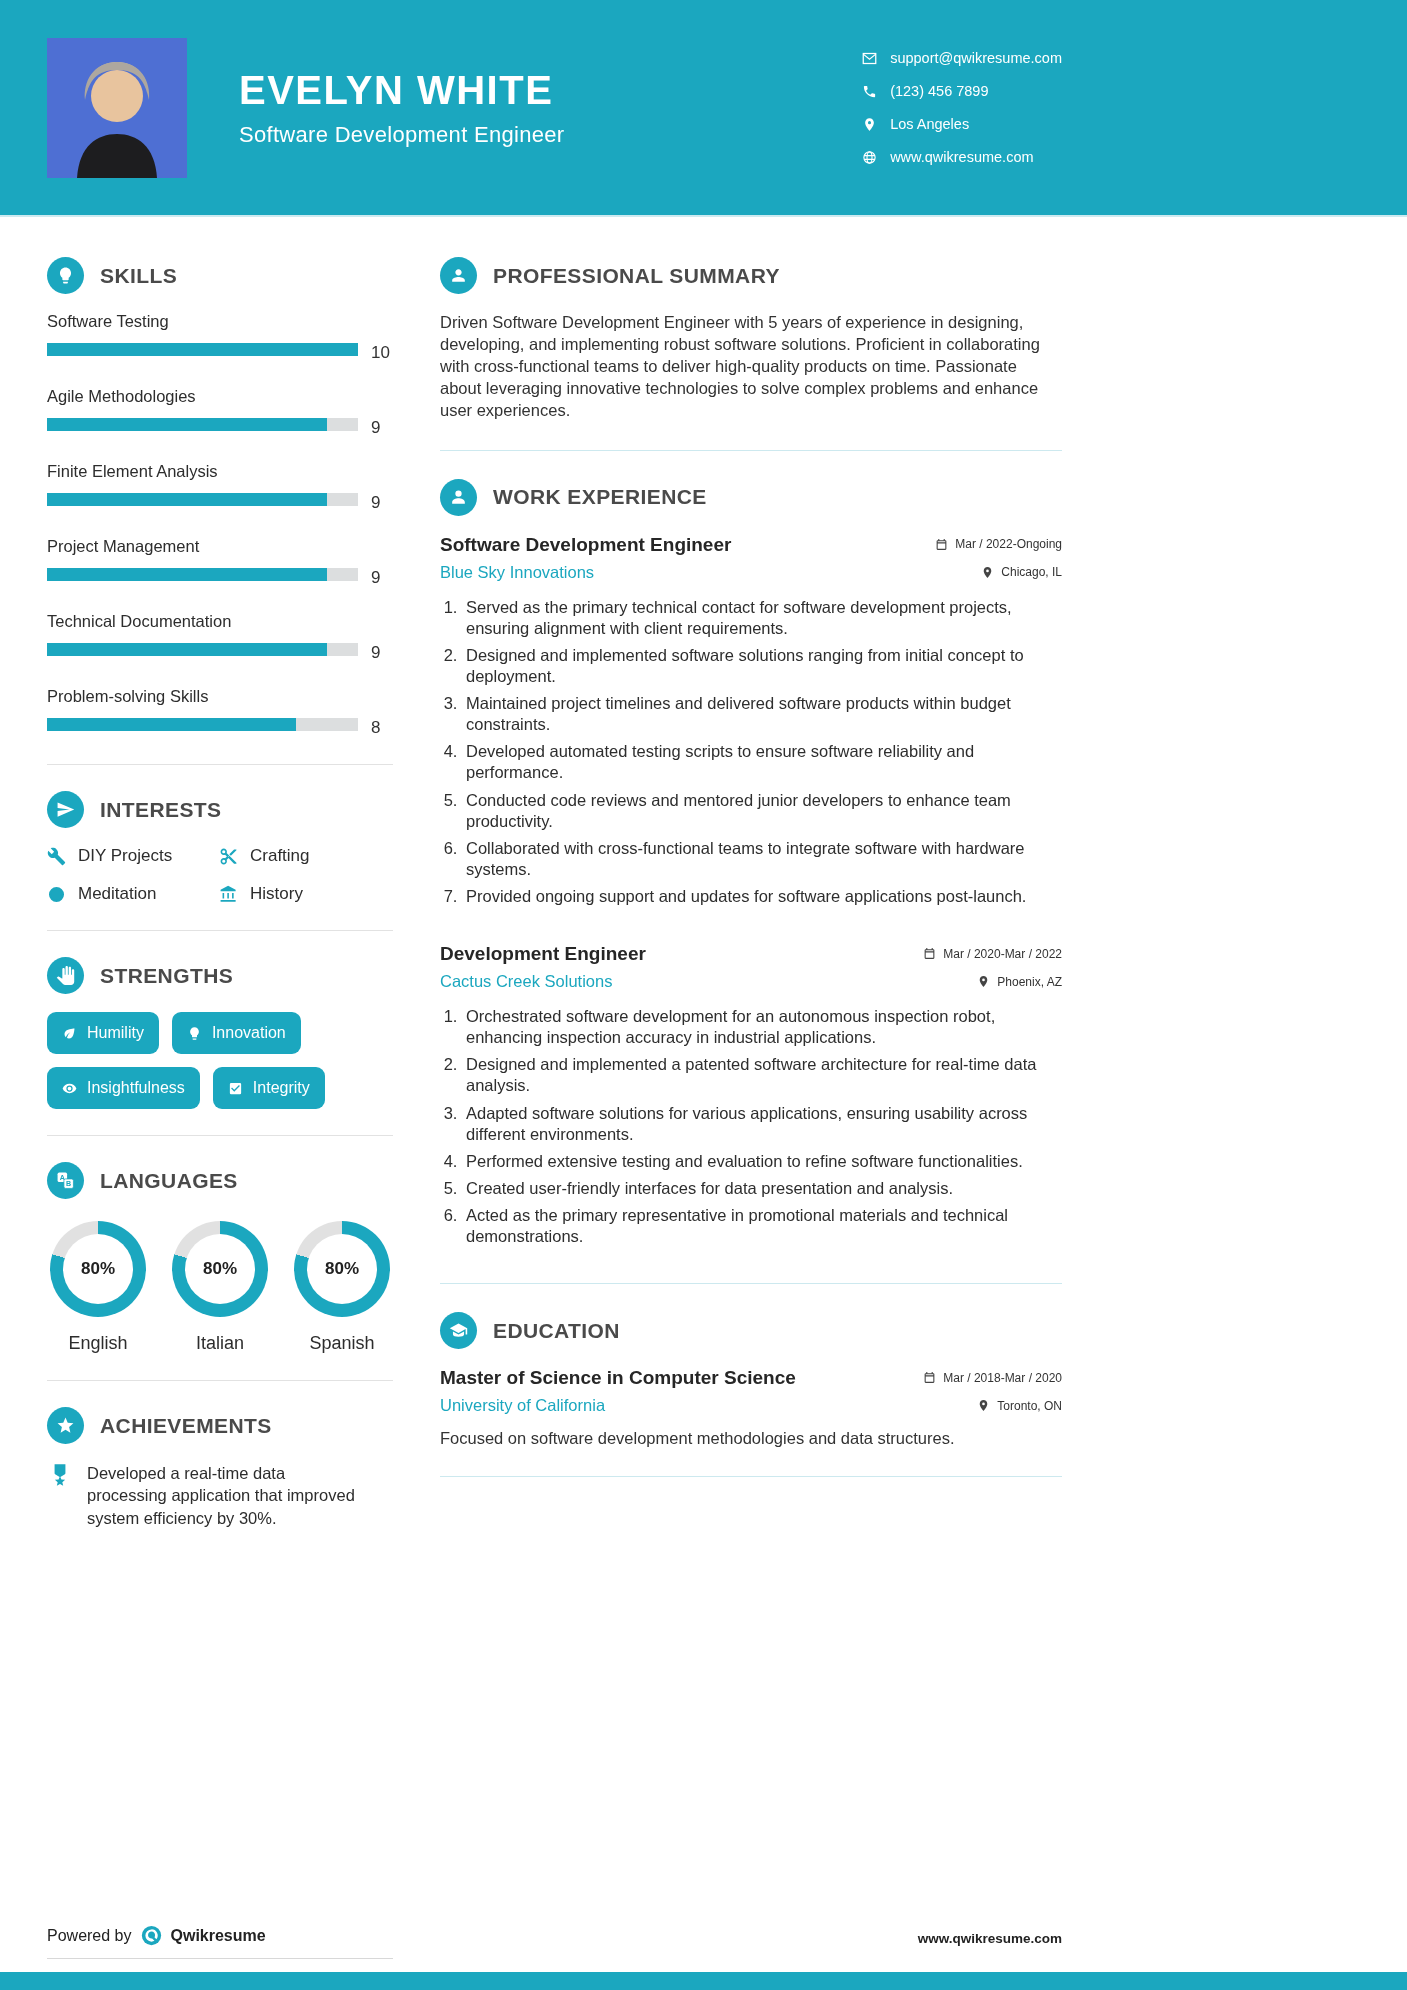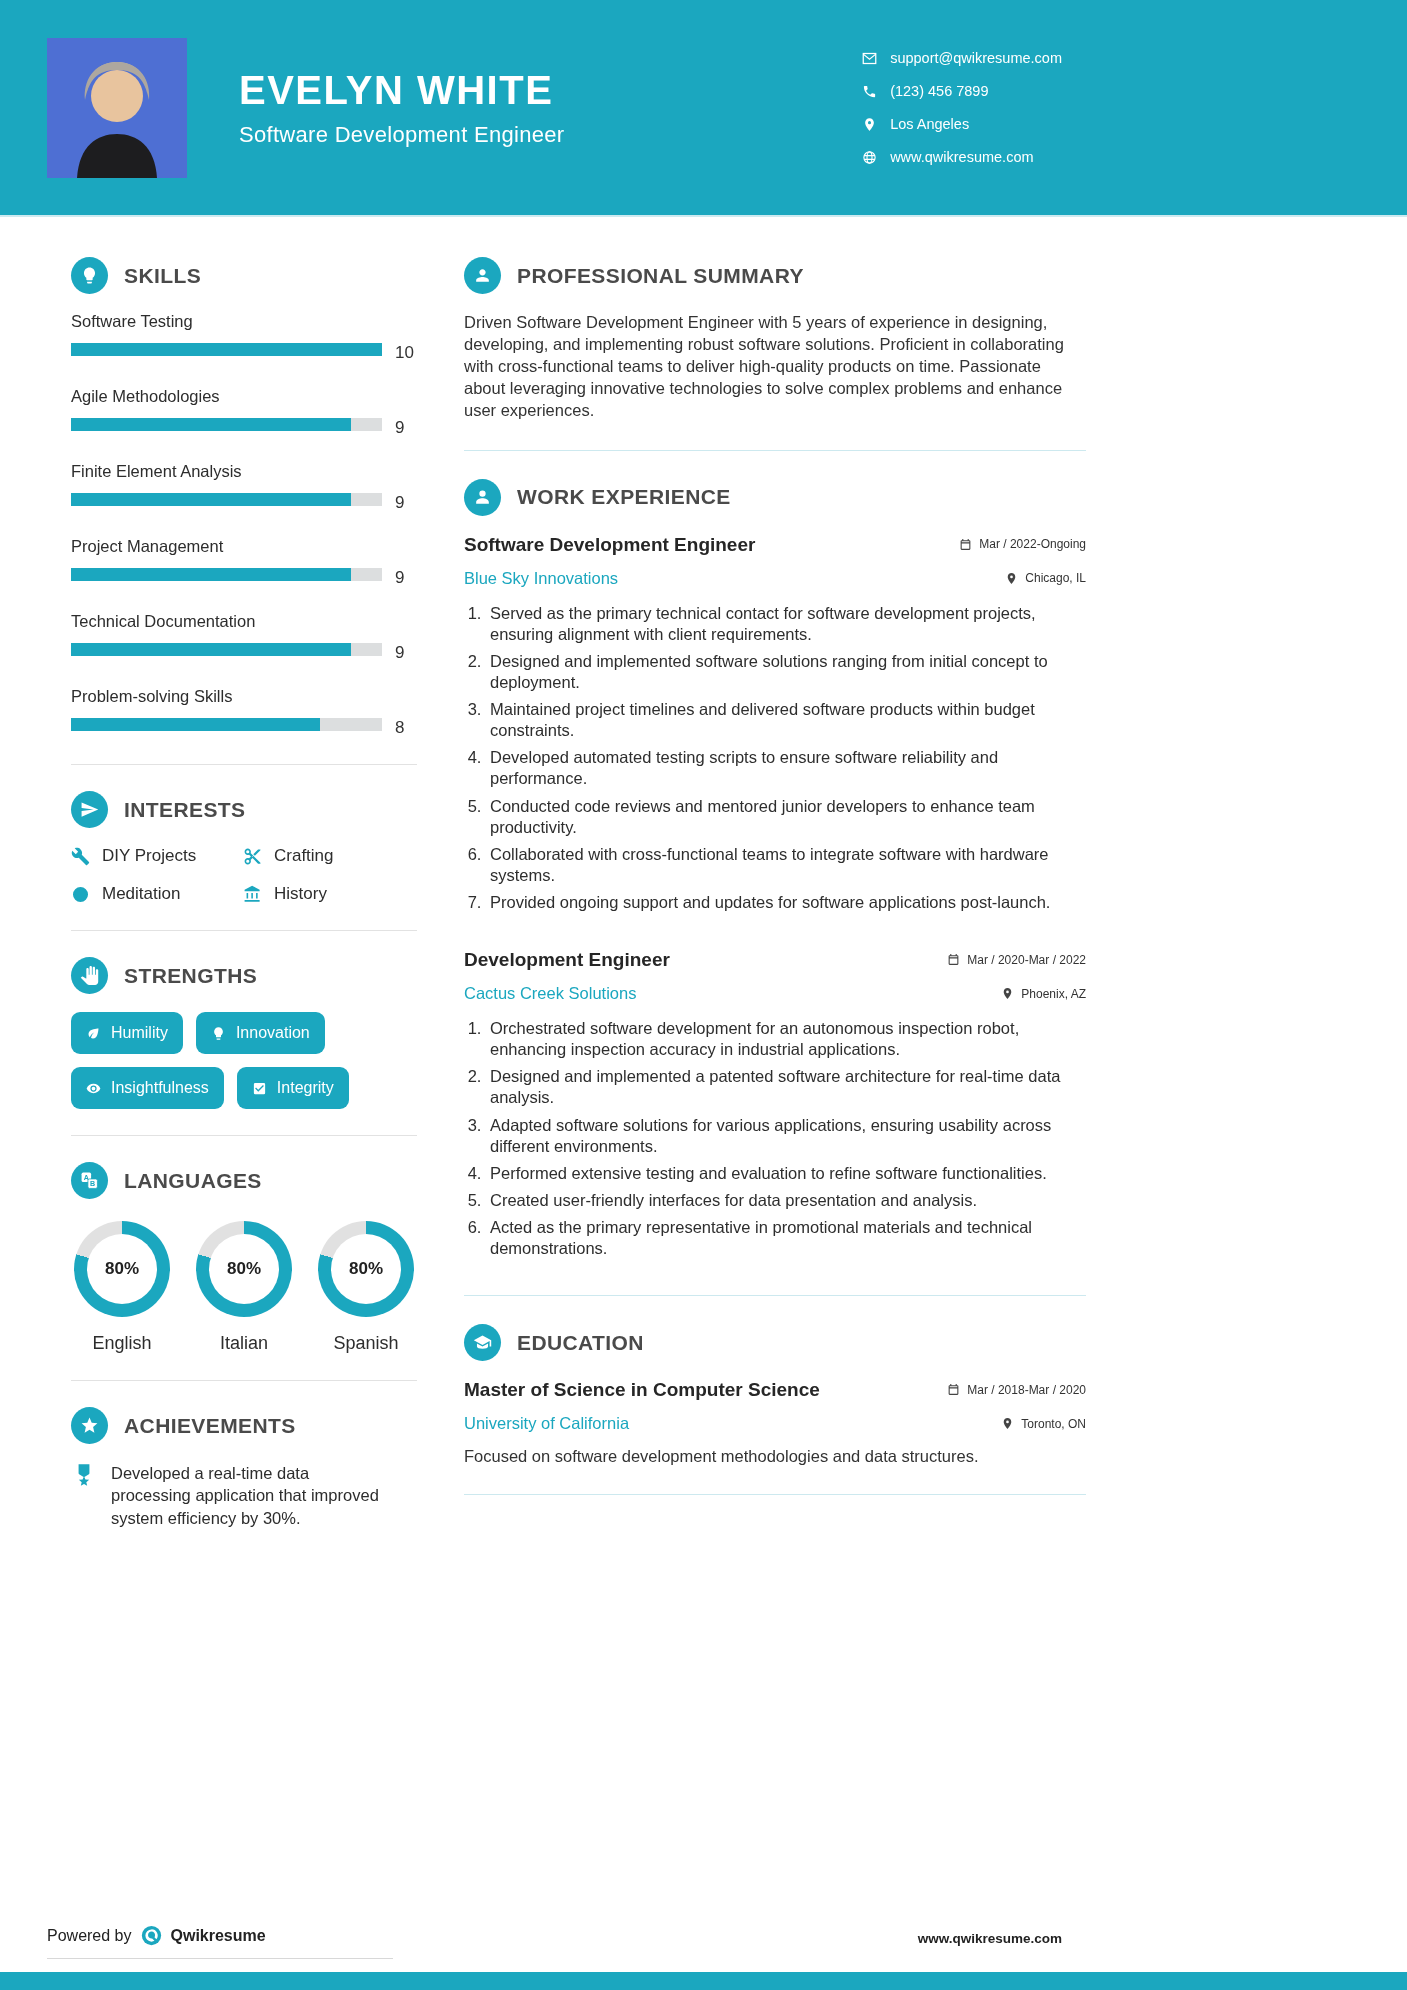--- a/index.html
+++ b/index.html
@@ -15,21 +15,21 @@
   .person-name { font-size:40px; font-weight:800; letter-spacing:1.5px; color:#fff; }
   .person-title { font-size:22px; color:#fff; margin-top:9px; letter-spacing:.3px; }
   .contact { margin-left:auto; list-style:none; }
   .contact li { display:flex; align-items:center; gap:13px; height:33px; color:#fff; font-size:14.5px; }
   .cicon { width:15px; height:15px; display:flex; flex:none; }
   .cicon svg { width:15px; height:15px; }
   .header-divider { height:2px; background:#cdeaf0; width:100%; }
 
   
   .content { display:flex; padding:40px 0 0 47px; }
-  .left-col { width:346px; flex:none;margin-left:24px; }
+  .left-col { width:346px; flex:none; }
   .right-col { width:622px; margin-left:47px; }
 
   .sec-head { display:flex; align-items:center; gap:16px; margin-bottom:18px; }
   .sec-icon { width:37px; height:37px; border-radius:50%; background:var(--accent,#1BA7BF); display:flex; align-items:center; justify-content:center; flex:none; }
   .sec-icon svg { width:19px; height:19px; fill:#fff; }
   .sec-title { font-size:21px; font-weight:bold; color:#4a4a4a; letter-spacing:.4px; }
 
   .ldiv { border:none; border-top:1px solid #e2e2e2; margin:26px 0; }
   .rdiv { border:none; border-top:1px solid #cde9ef; margin:28px 0; }
 
@@ -65,21 +65,21 @@
   .ach-text { font-size:16.5px; line-height:1.35; color:#2d2d2d; width:278px; }
 
   
   .summary-text { font-size:16.5px; line-height:1.33; color:#333; }
 
   .job { margin-bottom:36px; }
   .job-head { display:flex; align-items:baseline; }
   .job-title-text { font-size:19px; font-weight:bold; color:#262626; }
   .meta { margin-left:auto; display:flex; align-items:center; gap:7px; font-size:12px; color:#333; white-space:nowrap; }
   .meta svg { width:13px; height:13px; fill:#444; flex:none; }
-  .job-sub { display:flex; align-items:center; margin-top:13px; }
+  .job-sub { display:flex; align-items:center; margin-top:7px; }
   .company { font-size:16.5px; color:var(--accent,#1BA7BF); }
   .bullets { margin:15px 0 0 0; padding-left:22px; list-style:decimal outside; }
   .bullets li { font-size:16.5px; line-height:1.28; color:#2e2e2e; margin-bottom:6px; padding-left:4px; }
 
   .edu-note { margin-top:14px; font-size:16.5px; color:#333; }
 
   
   .footer-left { position:absolute; left:47px; bottom:44px; display:flex; align-items:center; gap:9px; font-size:16px; color:#222; }
   .footer-left .logo { width:21px; height:21px; display:flex; }
   .footer-left .brand { font-weight:bold; }

